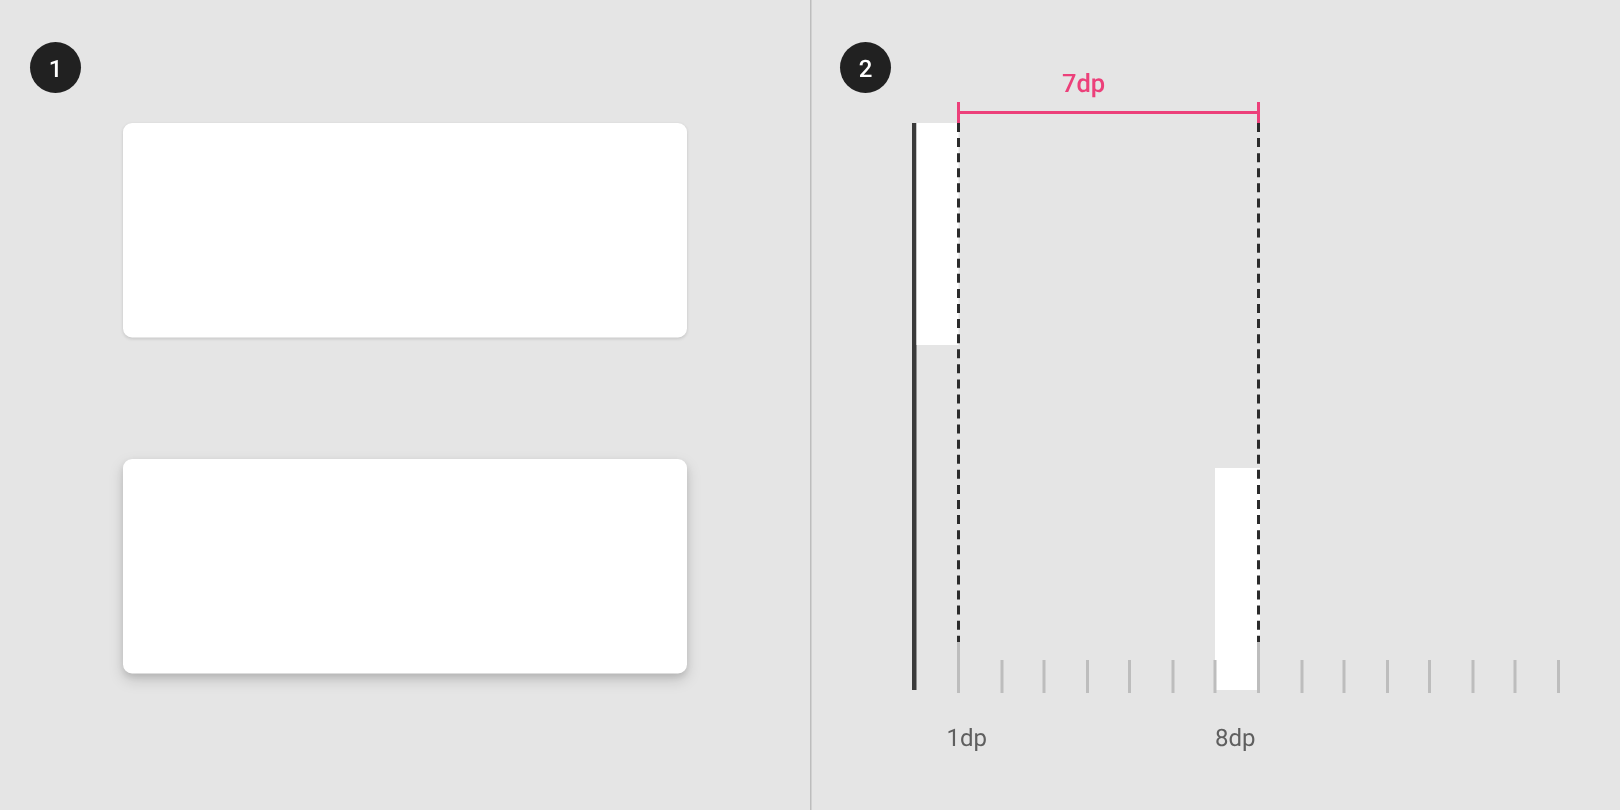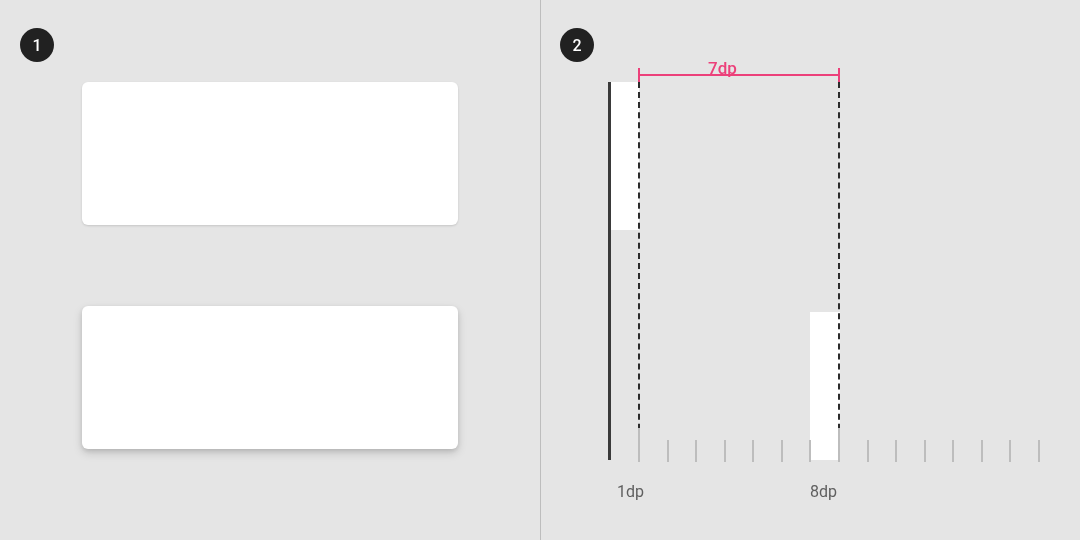--- a/index.html
+++ b/index.html
@@ -113,21 +113,20 @@
     }
     .measure-cap.left { left: 30px; }
     .measure-cap.right { left: 230px; }
     .measure-label {
       position: absolute;
       top: -36px;
       left: 100px;
       color: #ec407a;
       font-size: 17px;
       font-weight: 500;
-      margin-top: 12px;
     }
     .ruler {
       position: absolute;
       left: 0;
       top: 340px;
       width: 450px;
       height: 40px;
     }
     .tick {
       position: absolute;
@@ -136,21 +135,21 @@
       background: #bdbdbd;
     }
     .tick.small { height: 22px; }
     .tick.large { height: 34px; }
     .axis-label {
       position: absolute;
       top: 400px;
       font-size: 16px;
       color: #5f5f5f;
     }
-    .axis-label.l1 { left: 9px; }
+    .axis-label.l1 { left: 23px; }
     .axis-label.l2 { left: 202px; }
   </style>
 </head>
 <body>
 
 <div class="panel">
   <div class="badge">1</div>
   <div class="card raised"></div>
   <div class="card elevated"></div>
 </div>

